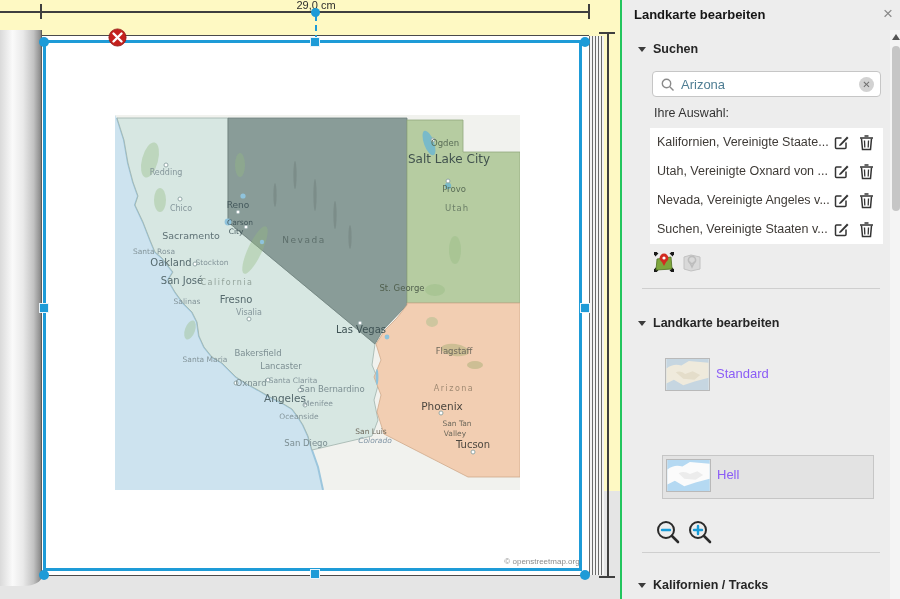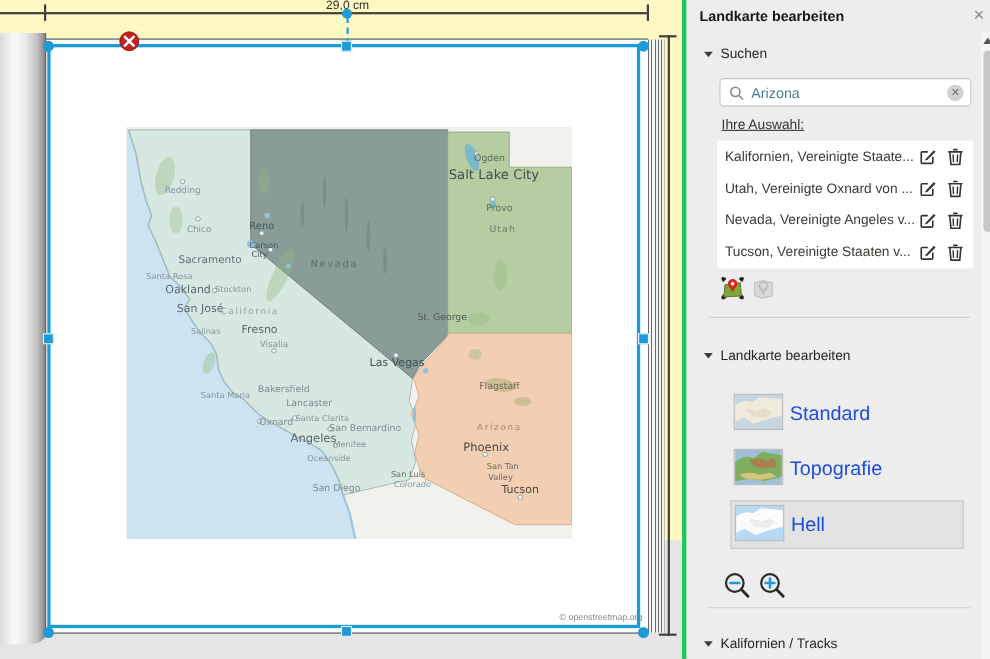--- a/index.html
+++ b/index.html
@@ -25,46 +25,46 @@
   #v-tick-top    { left:599px; top:32px; width:16px; height:2px; background:#3f3f3f; }
   #v-tick-bottom { left:599px; top:576px; width:16px; height:2px; background:#3f3f3f; }
   #measure-dot { left:311px; top:8px; width:9px; height:9px; border-radius:50%; background:#1e9bd7; }
   #measure-dash { left:315px; top:15px; width:0; height:26px; border-left:2px dashed #1e9bd7; }
   
   #sel-frame { left:43px; top:40px; width:539px; height:531px; border:3px solid #1e9bd7; }
   .handle-dot { width:10px; height:10px; border-radius:50%; background:#1e9bd7; }
   .handle-sq  { width:10px; height:10px; background:#1e9bd7; border:1px solid #e8f4fb; }
   
   #map-wrap { left:115px; top:115px; width:405px; height:375px; }
-  #map-attr { left:500px; top:557px; width:84px; font-size:8px; color:#8a8a8a; text-align:right; }
+  #map-attr { left:500px; top:557px; width:84px; font-size:8px; color:#8a8a8a; text-align:center; }
   
   #panel { left:620px; top:0; width:280px; height:599px; background:#ededed;
-    border-left:4px solid #22c55e; }
+    border-left:2px solid #22c55e; }
   #panel-title { left:12px; top:7px; font-size:13px; font-weight:bold; color:#161616; }
   #panel-close { left:256px; top:4px; width:20px; height:20px; font-size:17px; color:#8a8a8a;
     text-align:center; line-height:20px; cursor:default; }
   .tri { display:inline-block; width:0; height:0; border-left:4px solid transparent;
     border-right:4px solid transparent; border-top:5px solid #3c3c3c; }
-  .sec-label { font-size:12.5px; font-weight:normal; color:#262626; }
+  .sec-label { font-size:12.5px; font-weight:bold; color:#262626; }
   #search-box { left:30px; top:71px; width:229px; height:26px; background:#fff;
     border:1px solid #c6c6c6; border-radius:4px; }
   #search-input { position:absolute; left:28px; top:2px; width:170px; height:20px; border:none;
     outline:none; font-size:13px; color:#4e7d93; background:transparent;
     font-family:"Liberation Sans",sans-serif; }
   #search-clear { position:absolute; right:6px; top:5px; width:15px; height:15px; border-radius:50%;
     background:#d2d2d2; color:#6e6e6e; font-size:10px; line-height:15px; text-align:center; }
-  #auswahl-label { left:32px; top:106px; font-size:12.5px; color:#333;text-decoration:underline; }
+  #auswahl-label { left:32px; top:106px; font-size:12.5px; color:#333; }
   #sel-list { left:28px; top:128px; width:233px; background:#fff; }
   .sel-row { position:relative; height:29px;padding-left:24px; }
   .sel-txt { position:absolute; left:7px; top:7px; font-size:12.5px; color:#3e3a36; }
   .row-icon { position:absolute; top:6px; width:17px; height:17px; }
   .row-icon.edit { right:33px; } .row-icon.del { right:7px; }
   .tool-btn { width:24px; height:24px; }
   .divider { height:1px; background:#cfcfcf; left:20px; width:238px; }
-  .style-row-label { font-size:18px; color:#1d4ed8; }
+  .style-row-label { font-size:13px; color:#8b5cf6; }
   #style-sel-box { left:40px; top:455px; width:212px; height:44px; background:#e3e3e3;
     border:1px solid #c6c6c6; }
   .thumb { width:45px; height:33px; border:1px solid #b9b9b9; }
   
   #scroll-track { left:268px; top:30px; width:11px; height:569px; background:#f4f4f4; }
   #scroll-up { left:270px; top:34px; width:0; height:0; border-left:4px solid transparent;
     border-right:4px solid transparent; border-bottom:6px solid #555; }
   #scroll-thumb { left:269.5px; top:46px; width:8px; height:165px; background:#c6c6c6; border-radius:4px; }
 </style>
 </head>
@@ -277,21 +277,21 @@
             <path d="M13,8.5 L13,13.5 Q13,14.5 12,14.5 L3.5,14.5 Q2.5,14.5 2.5,13.5 L2.5,5 Q2.5,4 3.5,4 L8.5,4" fill="none" stroke="#343434" stroke-width="1.5"></path>
             <path d="M6.5,10.5 L14,2.5 15.5,4 8,11.5 6,12 Z" fill="#343434"></path>
           </svg></span>
       <span class="row-icon del"><svg width="15" height="17" viewBox="0 0 15 17">
             <path d="M2.5,4.5 L3.5,15.5 L11.5,15.5 L12.5,4.5" fill="none" stroke="#343434" stroke-width="1.5"></path>
             <path d="M1,4 L14,4 M5.5,2 L9.5,2" stroke="#343434" stroke-width="1.5"></path>
             <path d="M5.5,6.5 L5.8,13.5 M9.5,6.5 L9.2,13.5" stroke="#343434" stroke-width="1.3"></path>
           </svg></span>
     </div>
     <div class="sel-row">
-      <span class="sel-txt">Tucson, Vereinigte Staaten v...</span>
+      <span class="sel-txt">Suchen, Vereinigte Staaten v...</span>
       <span class="row-icon edit"><svg width="17" height="17" viewBox="0 0 17 17">
             <path d="M13,8.5 L13,13.5 Q13,14.5 12,14.5 L3.5,14.5 Q2.5,14.5 2.5,13.5 L2.5,5 Q2.5,4 3.5,4 L8.5,4" fill="none" stroke="#343434" stroke-width="1.5"></path>
             <path d="M6.5,10.5 L14,2.5 15.5,4 8,11.5 6,12 Z" fill="#343434"></path>
           </svg></span>
       <span class="row-icon del"><svg width="15" height="17" viewBox="0 0 15 17">
             <path d="M2.5,4.5 L3.5,15.5 L11.5,15.5 L12.5,4.5" fill="none" stroke="#343434" stroke-width="1.5"></path>
             <path d="M1,4 L14,4 M5.5,2 L9.5,2" stroke="#343434" stroke-width="1.5"></path>
             <path d="M5.5,6.5 L5.8,13.5 M9.5,6.5 L9.2,13.5" stroke="#343434" stroke-width="1.3"></path>
           </svg></span>
     </div>
@@ -331,29 +331,20 @@
 
   <div class="abs" style="left:43px;top:358px;width:210px;height:35px">
     <svg class="thumb abs" style="left:0;top:0" width="45" height="33" viewBox="0 0 45 33">
       <rect width="45" height="33" fill="#c6d6e1"></rect>
       <path d="M0,10 Q8,4 16,7 L24,2 45,4 45,20 30,24 18,28 8,22 0,26 Z" fill="#efeadc"></path>
       <path d="M10,14 Q16,12 20,16 L28,13 36,17 30,22 18,21 Z" fill="#e4ddca"></path>
     </svg>
     <span class="abs style-row-label" style="left:51px;top:8px">Standard</span>
   </div>
 
-  <div class="abs" style="left:43px;top:408px;width:210px;height:35px">
-    <svg class="thumb abs" style="left:0;top:0" width="45" height="33" viewBox="0 0 45 33">
-      <rect width="45" height="33" fill="#9fc0d4"></rect>
-      <path d="M0,12 Q8,4 18,8 L26,2 45,5 45,26 28,30 14,28 0,30 Z" fill="#7fae5e"></path>
-      <path d="M14,10 Q22,6 30,10 L38,8 40,16 28,18 18,16 Z" fill="#a8814f"></path>
-      <path d="M4,24 Q14,20 24,24 L34,22 40,26 26,29 10,28 Z" fill="#d8c37a"></path>
-    </svg>
-    <span class="abs style-row-label" style="left:51px;top:8px">Topografie</span>
-  </div>
 
   <div class="abs" style="left:44px;top:459px;width:212px;height:35px">
     <svg class="thumb abs" style="left:0;top:0" width="45" height="33" viewBox="0 0 45 33">
       <rect width="45" height="33" fill="#b5d9f2"></rect>
       <path d="M0,10 Q8,4 16,7 L24,2 45,4 45,20 30,24 18,28 8,22 0,26 Z" fill="#fbfbfb"></path>
       <path d="M12,14 Q18,11 24,15 L32,12 38,16 30,21 18,20 Z" fill="#ececec"></path>
     </svg>
     <span class="abs style-row-label" style="left:51px;top:8px">Hell</span>
   </div>
 

